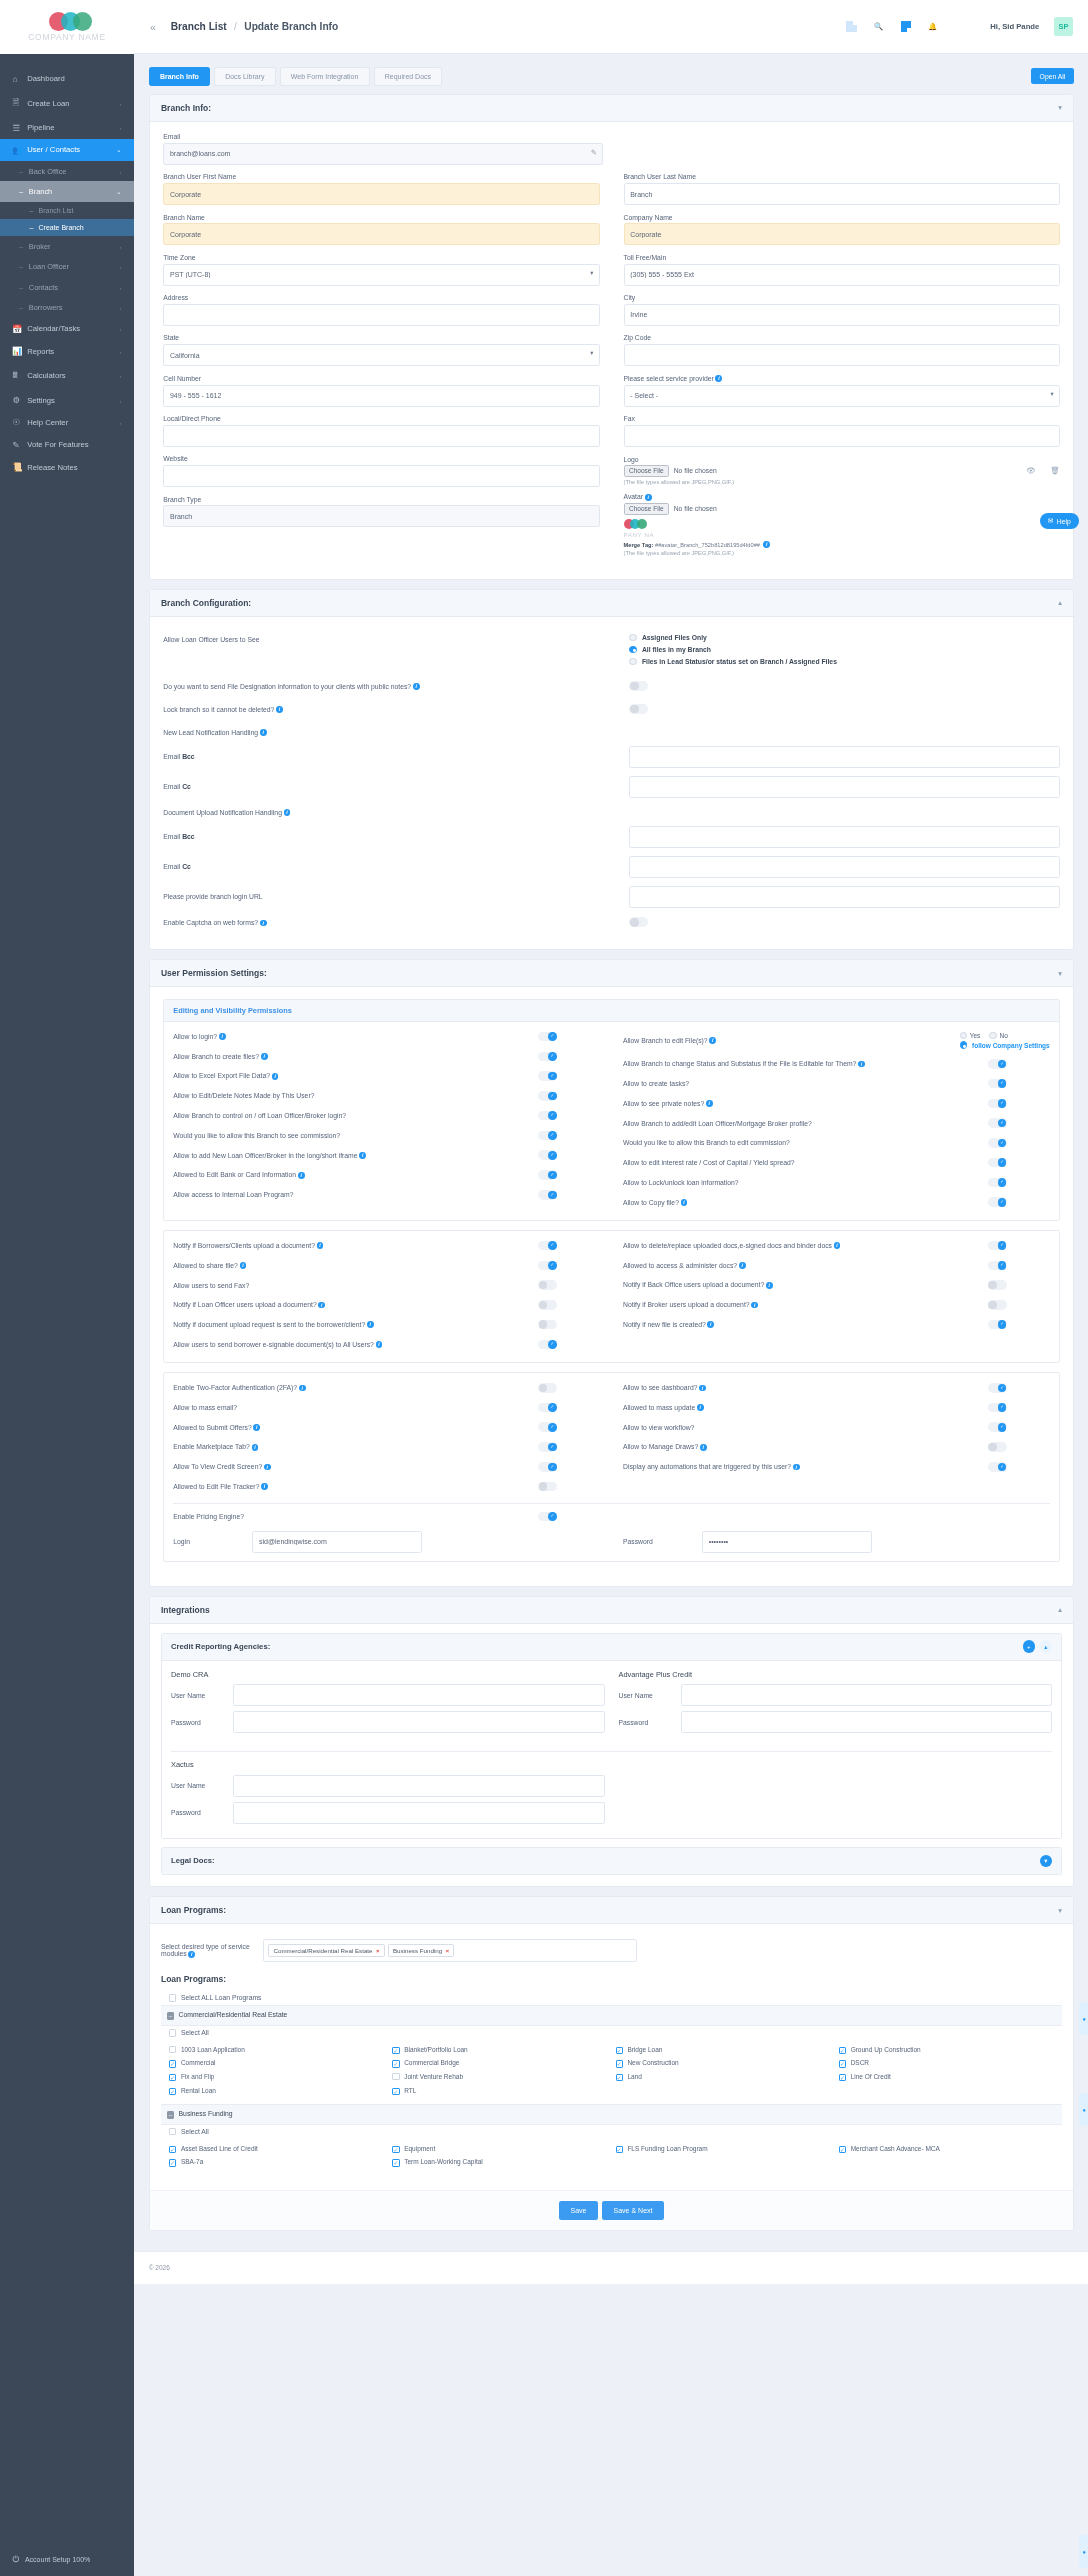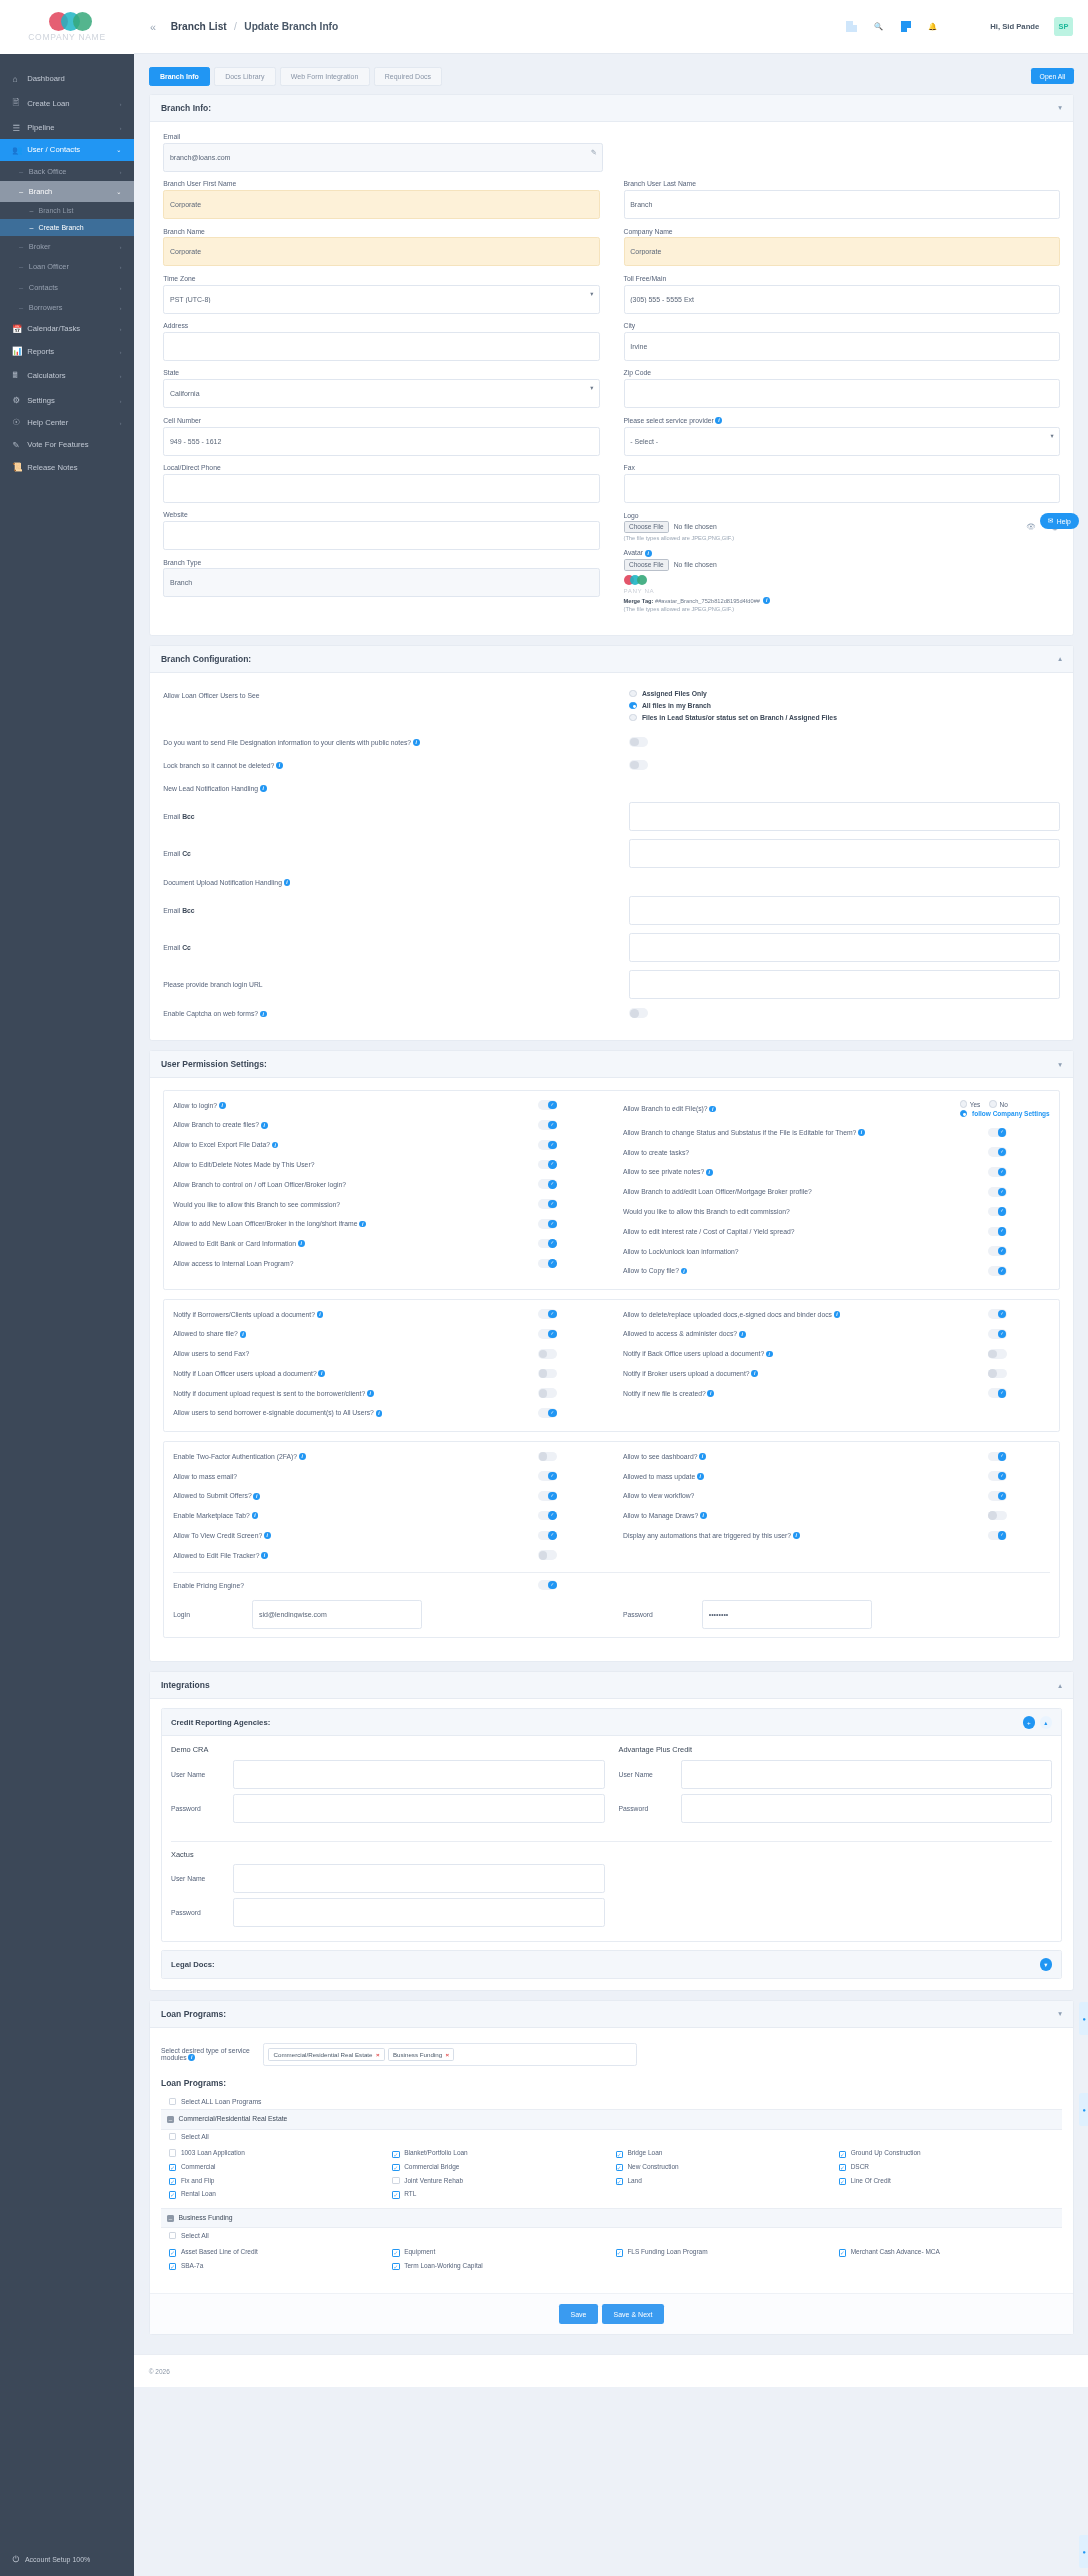--- a/index.html
+++ b/index.html
@@ -63,21 +63,21 @@
 
   .card { background:#fff; border:0.6px solid #e6ebf2; border-radius:2.8px; margin-bottom:9px; }
   .card-head { background:#f4f7fb; border-bottom:0.6px solid #e6ebf2; padding:8px 11.3px; display:flex; align-items:center; }
   .card-title { font-size:8.5px; font-weight:bold; color:#3c4858; }
   .card-caret { margin-left:auto; color:#8fa0b5; font-size:7.4px; cursor:pointer; }
   .card-body { padding:11.3px 13.6px 14.7px 13.6px; }
 
   .grid2 { display:grid; grid-template-columns:1fr 1fr; column-gap:24px; }
   .field { margin-bottom:8.5px; }
   .field label { display:block; font-size:6.8px; color:#56637a; margin-bottom:2.8px; }
-  .inp { width:100%; height:29px; border:0.6px solid #e0e6ef; border-radius:2.3px; padding:0 5.7px; font-size:7px; color:#5a6678; background:#fff; font-family:"Liberation Sans",sans-serif; }
+  .inp { width:100%; height:22px; border:0.6px solid #e0e6ef; border-radius:2.3px; padding:0 5.7px; font-size:7px; color:#5a6678; background:#fff; font-family:"Liberation Sans",sans-serif; }
   .inp.highlight { background:#fdf1d8; border-color:#f5e3bd; }
   .inp.readonly { background:#f6f8fb; }
   .inp-wrap { position:relative; }
   .pencil { position:absolute; right:5.7px; top:5.1px; color:#9aa6b5; font-size:7.4px; cursor:pointer; }
   .sel-wrap { position:relative; }
   .sel-wrap:after { content:"\25BE"; position:absolute; right:6.2px; top:5.1px; color:#6d7a8c; pointer-events:none; font-size:6.2px; }
   .filebox { display:flex; align-items:center; gap:4.5px; font-size:6.8px; color:#5a6678; }
   .filebtn { border:0.6px solid #b9c0ca; background:#eef0f3; padding:1.1px 4.5px; font-size:6.5px; border-radius:1.7px; cursor:pointer; }
   .filenote { font-size:5.7px; color:#9aa6b5; margin-top:2.3px; }
   .info-i { display:inline-block; width:6.8px; height:6.8px; line-height:6.8px; border-radius:50%; background:#2196f3; color:#fff; font-size:5.1px; text-align:center; font-style:italic; font-weight:bold; vertical-align:0.6px; margin-left:1.7px; cursor:pointer; }
@@ -503,20 +503,21 @@
       </section>
 
       <section class="card">
         <div class="card-head">
           <span class="card-title">User Permission Settings:</span>
           <span class="card-caret">▾</span>
         </div>
         <div class="card-body">
 
           <div class="perm-section">
+            <div class="perm-head">Editing and Visibility Permissions</div>
             <div class="perm-body">
               <div class="perm-grid">
                 <div>
                   <div class="perm-row">
                       <div class="perm-label"><span>Allow to login?</span><span class="info-i">i</span></div>
                       <div class="perm-ctl">
                         <span class="toggle on">
                           <span class="knob"></span>
                         </span>
                       </div>

